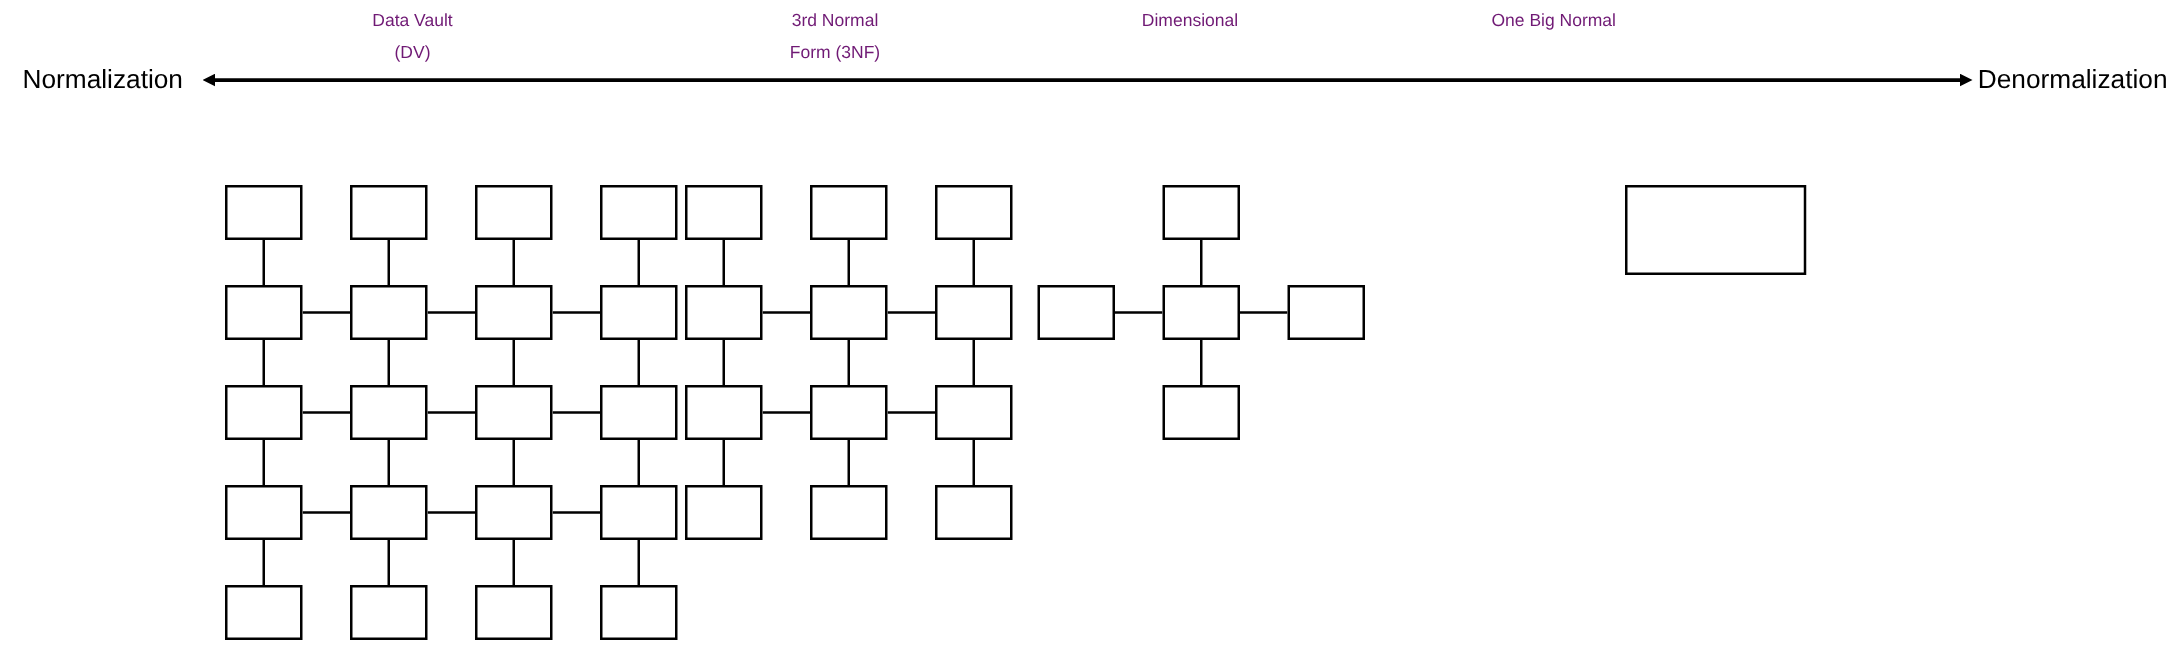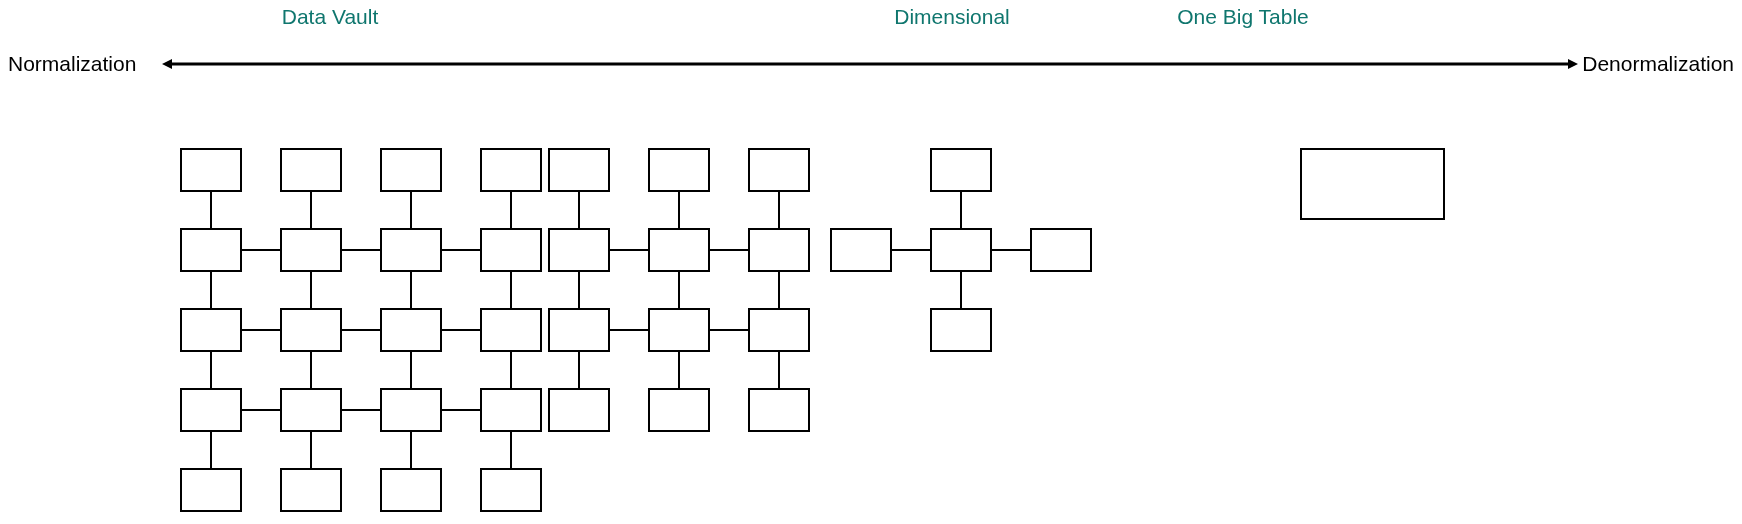--- a/index.html
+++ b/index.html
@@ -20,31 +20,31 @@
   }
 
   
   .axis-label {
     position: absolute;
     font-size: 21px;
     line-height: 24px;
     white-space: nowrap;
     color: #000;
   }
-  #label-normalization { left: 8px;  top: 52px; }
+  #label-normalization { left: 18px;  top: 52px; }
   #label-denormalization { right: 8px; top: 52px; }
 
   .stage-title {
     position: absolute;
     top: 4px;
     width: 240px;
     text-align: center;
-    font-size: 21px;
+    font-size: 14px;
     line-height: 25px;
-    color: #0f766e;
+    color: #701a75;
   }
 
   
   #axis-arrow {
     position: absolute;
     left: 160px;
     top: 52px;
     width: 1420px;
     height: 24px;
   }
@@ -87,29 +87,34 @@
       </marker>
       <marker id="arrowR" markerWidth="12" markerHeight="12" refX="2" refY="5" orient="auto" markerUnits="userSpaceOnUse">
         <path d="M2,0 L12,5 L2,10 z" fill="#000000"></path>
       </marker>
     </defs>
     <line x1="12" y1="12" x2="1408" y2="12" stroke="#000000" stroke-width="3" marker-start="url(#arrowL)" marker-end="url(#arrowR)"></line>
   </svg>
 
   <div class="stage-title" style="left:210px;">
     <div>Data Vault</div>
+    <div>(DV)</div>
   </div>
 
+  <div class="stage-title" style="left:548px;">
+    <div>3rd Normal</div>
+    <div>Form (3NF)</div>
+  </div>
 
   <div class="stage-title" style="left:832px;">
     <div>Dimensional</div>
   </div>
 
   <div class="stage-title" style="left:1123px;">
-    <div>One Big Table</div>
+    <div>One Big Normal</div>
   </div>
 
   <div class="group" id="model-layer">
       <div class="entity-box" style="left: 180px; top: 148px; width: 62px; height: 44px;"></div>
       <div class="connector v" style="left: 210px; top: 192px; height: 36px;"></div>
       <div class="entity-box" style="left: 280px; top: 148px; width: 62px; height: 44px;"></div>
       <div class="connector v" style="left: 310px; top: 192px; height: 36px;"></div>
       <div class="entity-box" style="left: 380px; top: 148px; width: 62px; height: 44px;"></div>
       <div class="connector v" style="left: 410px; top: 192px; height: 36px;"></div>
       <div class="entity-box" style="left: 480px; top: 148px; width: 62px; height: 44px;"></div>

